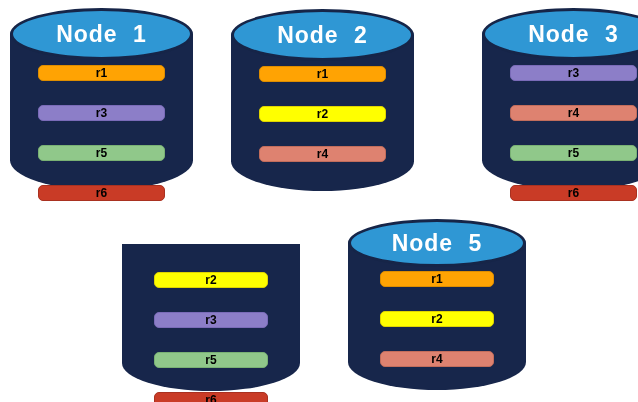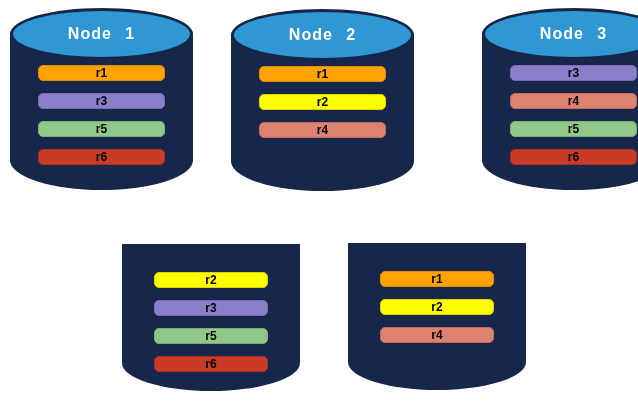--- a/index.html
+++ b/index.html
@@ -39,33 +39,33 @@
     align-items: center;
     justify-content: center;
     z-index: 2;
   }
   .cyl-a .cyl-top { height: 52px; }
   .cyl-b .cyl-top { height: 48px; }
 
   .node-label {
     color: #ffffff;
     font-weight: bold;
-    font-size: 16px;
+    font-size: 23px;
     letter-spacing: 1px;
     word-spacing: 8px;
     white-space: nowrap;
   }
 
   .bars {
     position: absolute;
     left: 0; width: 100%;
     display: flex;
     flex-direction: column;
     align-items: center;
-    gap: 12px;
+    gap: 24px;
     z-index: 3;
   }
   .cyl-a .bars { top: 57px; }
   .cyl-b .bars { top: 52px; }
 
   .bar {
     height: 16px;
     border-radius: 5px;
     border-style: solid;
     border-width: 1px;
@@ -135,20 +135,23 @@
     <div class="bars">
       <div class="bar" style="background-color: rgb(255, 255, 0); border-color: rgb(224, 212, 0);">r2</div>
       <div class="bar" style="background-color: rgb(140, 126, 200); border-color: rgb(122, 107, 184);">r3</div>
       <div class="bar" style="background-color: rgb(144, 200, 138); border-color: rgb(121, 177, 116);">r5</div>
       <div class="bar" style="background-color: rgb(201, 59, 38); border-color: rgb(169, 49, 32);">r6</div>
     </div>
   </div>
 
   <div class="cyl cyl-b n5">
     <div class="cyl-body" style="background-color: rgb(23, 38, 75);"></div>
+    <div class="cyl-top" style="background-color: rgb(47, 151, 212); border-color: rgb(22, 37, 72);">
+      <span class="node-label">Node 5</span>
+    </div>
     <div class="bars">
       <div class="bar" style="background-color: rgb(255, 163, 3); border-color: rgb(222, 141, 0);">r1</div>
       <div class="bar" style="background-color: rgb(255, 255, 0); border-color: rgb(224, 212, 0);">r2</div>
       <div class="bar" style="background-color: rgb(222, 130, 112); border-color: rgb(194, 109, 92);">r4</div>
     </div>
   </div>
 
 </div>
 
 </body></html>

